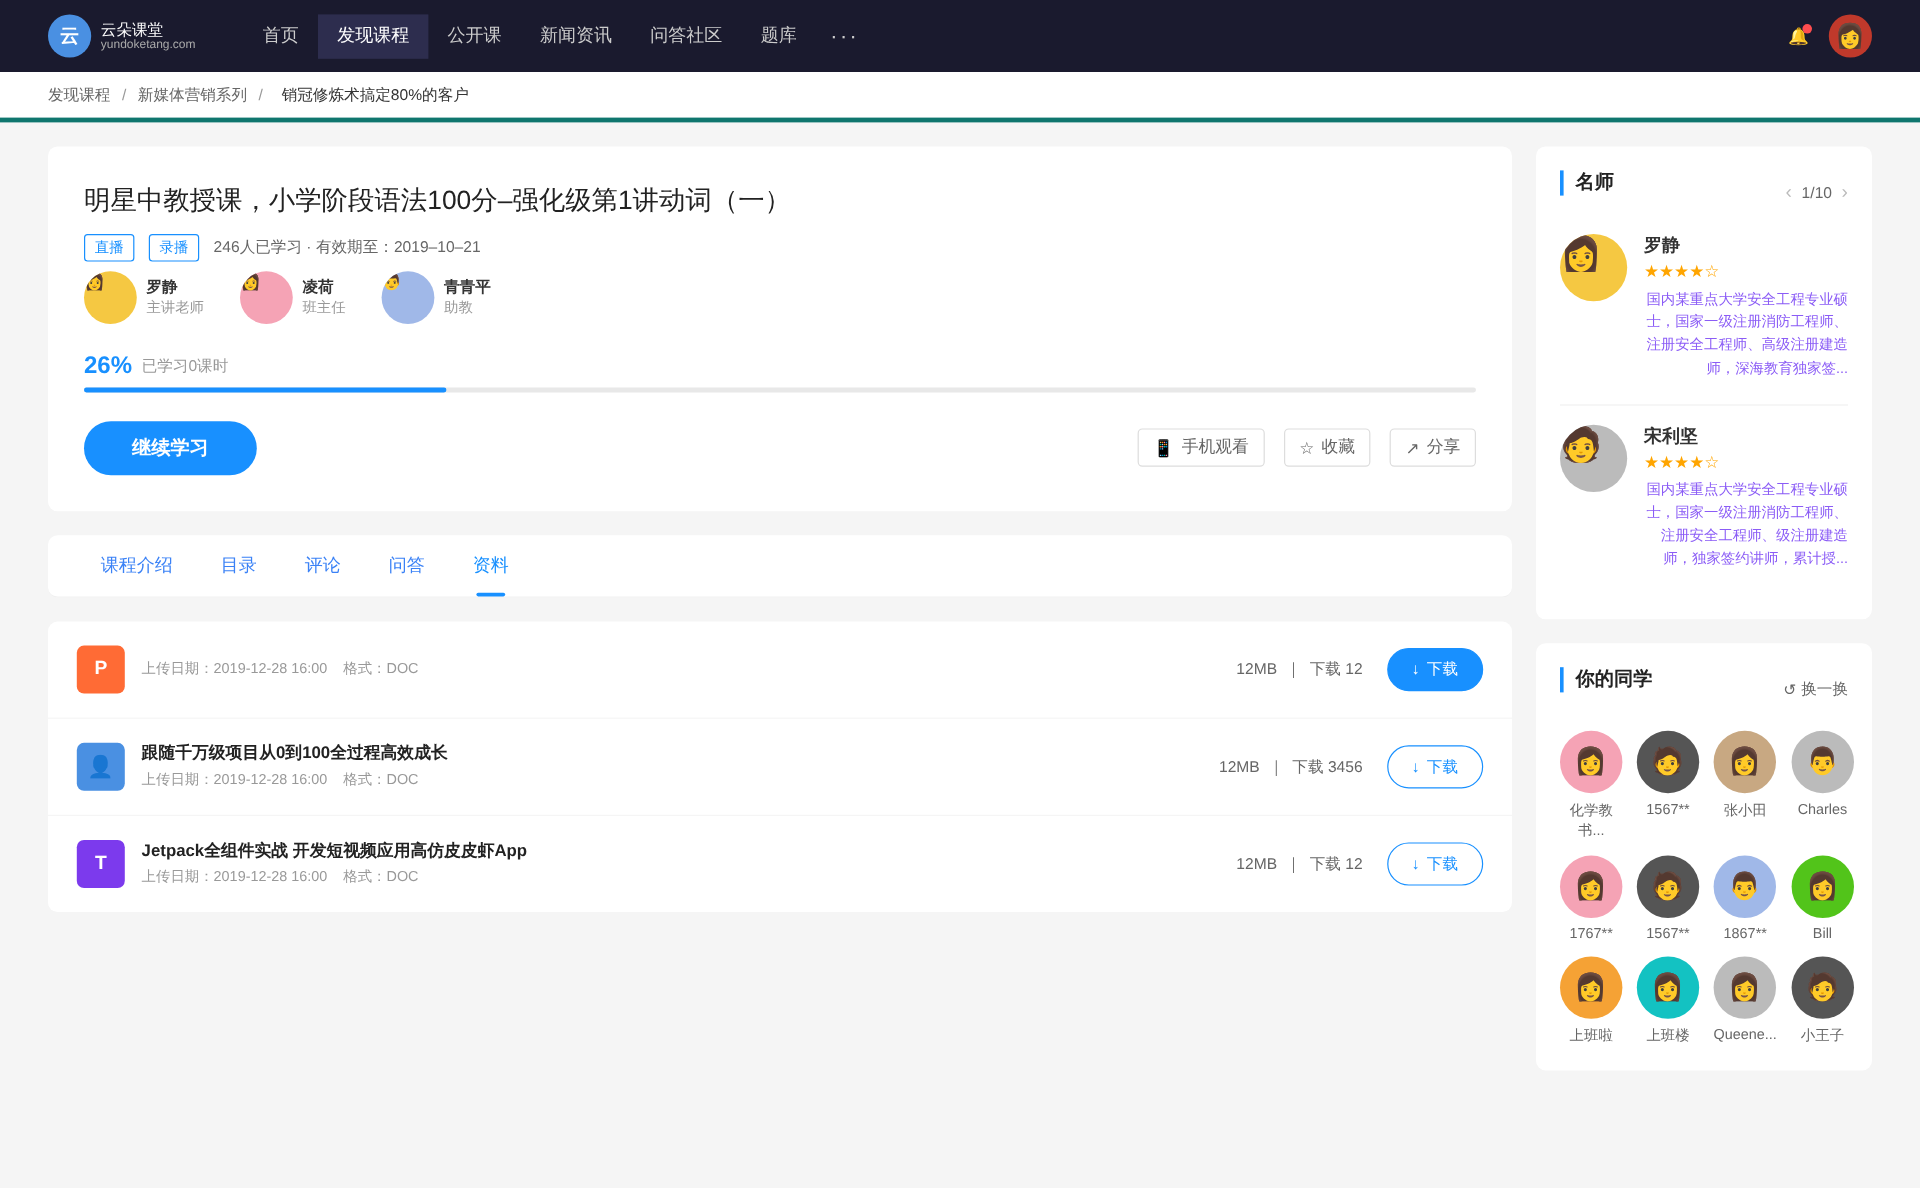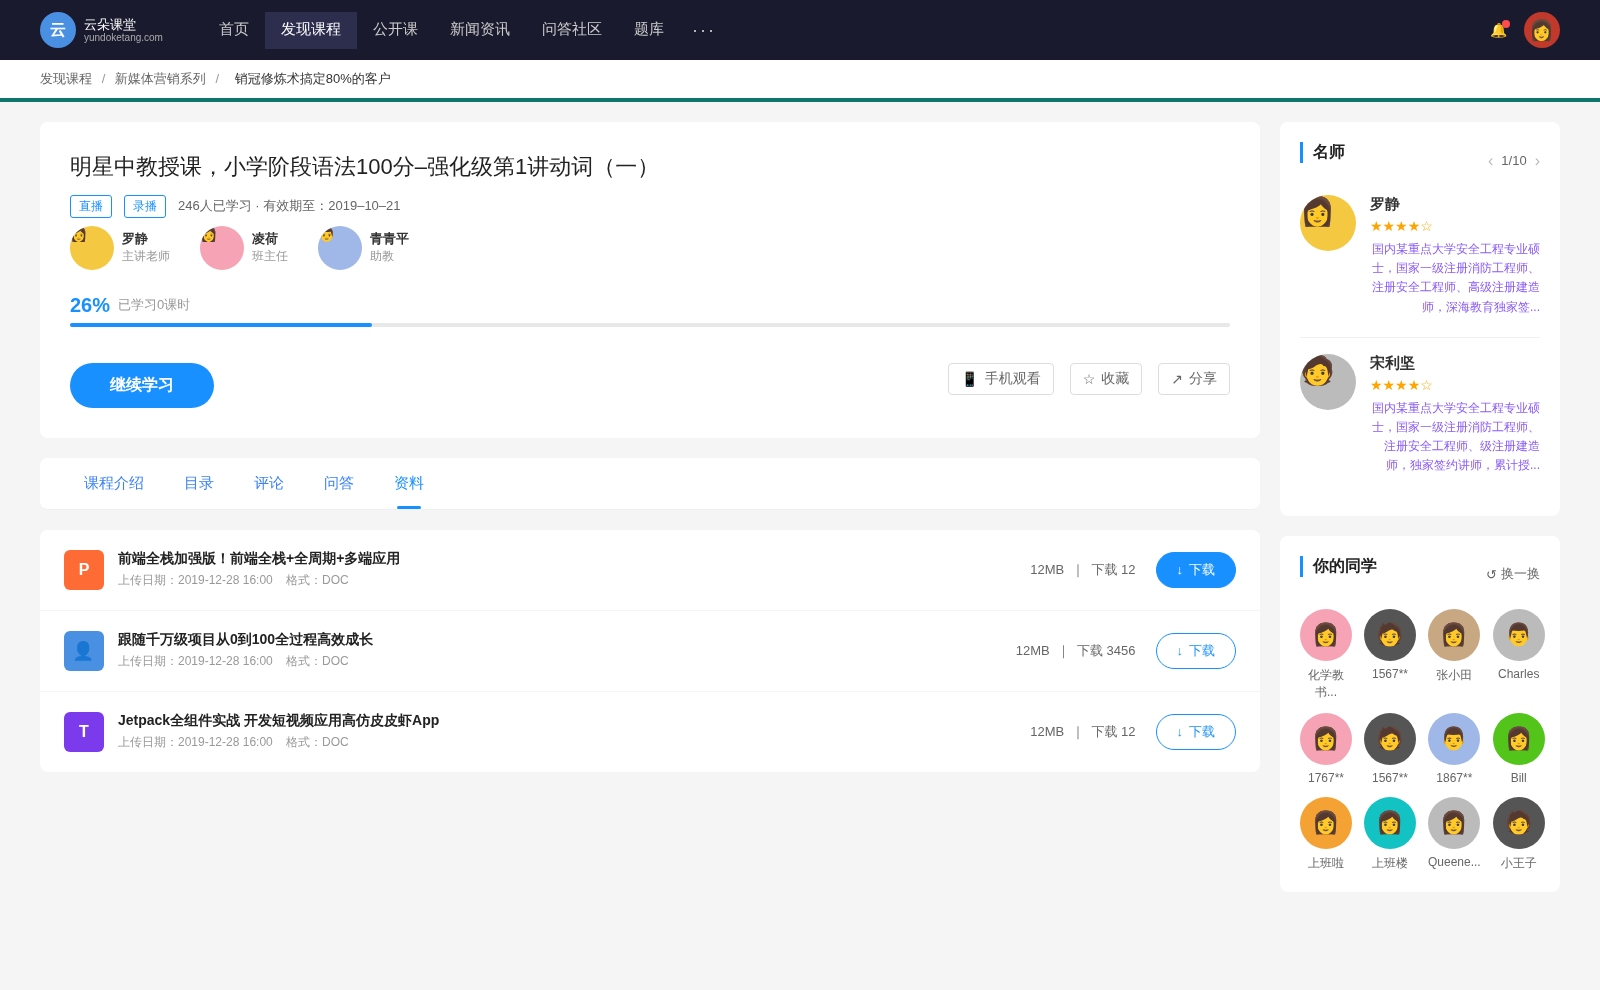--- a/index.html
+++ b/index.html
@@ -48,21 +48,21 @@
     
     .progress-section { margin-bottom: 24px; }
     .progress-label { display: flex; align-items: center; gap: 8px; margin-bottom: 6px; }
     .progress-percent { color: #1890ff; font-size: 20px; font-weight: bold; }
     .progress-text { color: #999; font-size: 13px; }
     .progress-bar { height: 4px; background: #e8e8e8; border-radius: 2px; width: 100%; }
     .progress-fill { height: 100%; background: #1890ff; border-radius: 2px; }
 
     
     .actions { display: flex; align-items: center; gap: 20px; }
-    .btn-primary { background: #1890ff; color: white; border: none; padding: 12px 40px; border-radius: 24px; font-size: 16px; cursor: pointer; font-weight: bold; margin-top: 12px; }
+    .btn-primary { background: #1890ff; color: white; border: none; padding: 12px 40px; border-radius: 24px; font-size: 16px; cursor: pointer; font-weight: bold; }
     .action-btns { display: flex; gap: 16px; margin-left: auto; }
     .action-btn { display: flex; align-items: center; gap: 6px; color: #666; font-size: 14px; cursor: pointer; border: 1px solid #ddd; border-radius: 4px; padding: 6px 12px; }
 
     
     .tabs-bar { background: white; border-radius: 8px; padding: 0 24px; margin-bottom: 20px; display: flex; border-bottom: 1px solid #f0f0f0; }
     .tab-item { padding: 16px 20px; cursor: pointer; font-size: 15px; color: #3b82f6; position: relative; }
     .tab-item.active { color: #1890ff; }
     .tab-item.active::after { content: ''; position: absolute; bottom: 0; left: 50%; transform: translateX(-50%); width: 24px; height: 3px; background: #1890ff; border-radius: 2px; }
 
     
@@ -234,21 +234,20 @@
       <div class="tab-item active">资料</div>
     </div>
 
     <div class="resource-list">
 
       <div class="resource-item">
         <div class="resource-icon resource-icon-p">
           <span>P</span>
         </div>
         <div class="resource-info">
-          <div class="resource-name">前端全栈加强版！前端全栈+全周期+多端应用</div>
           <div class="resource-meta">
             <span>上传日期：2019-12-28  16:00</span>
             &nbsp;&nbsp;
             <span>格式：DOC</span>
           </div>
         </div>
         <div class="resource-stats">
           <span>12MB</span>
           &nbsp;｜&nbsp;
           <span>下载 12</span>

